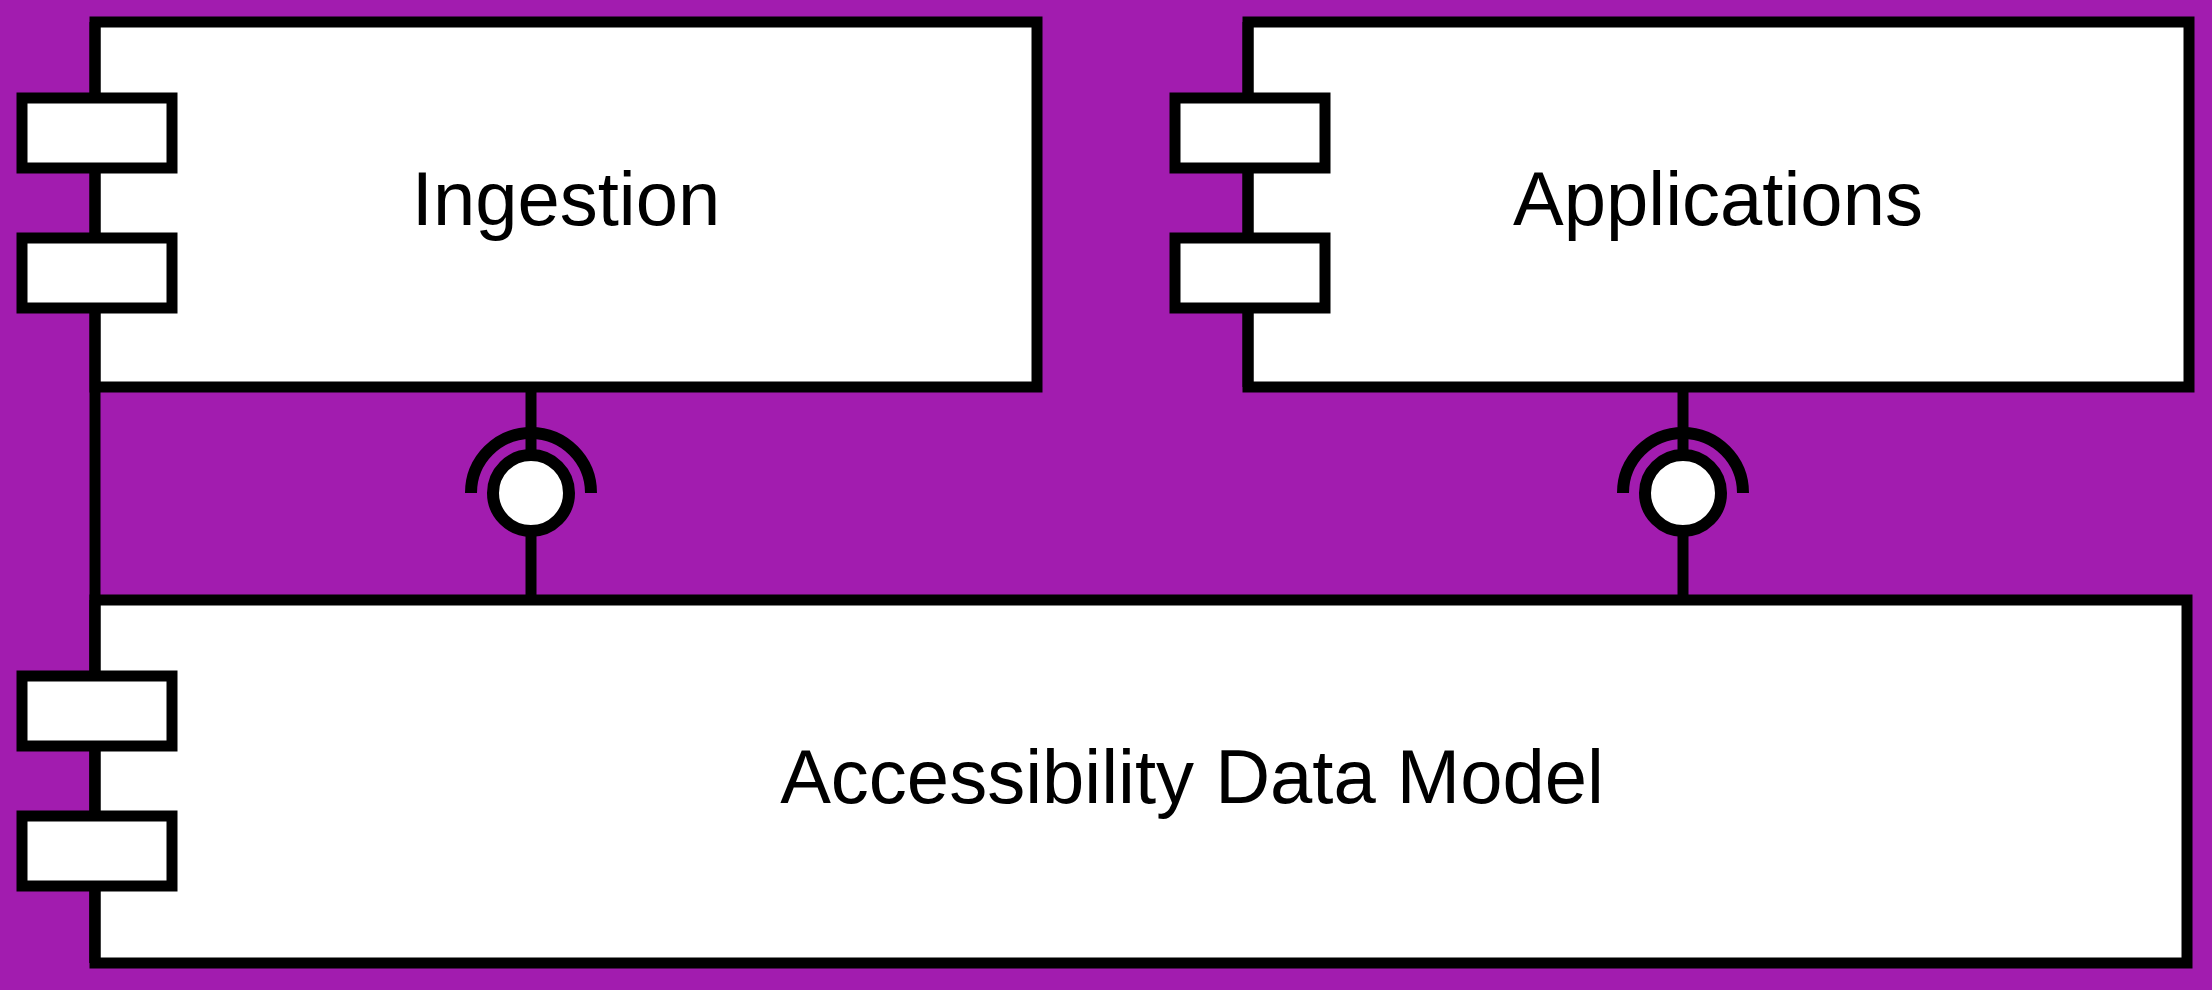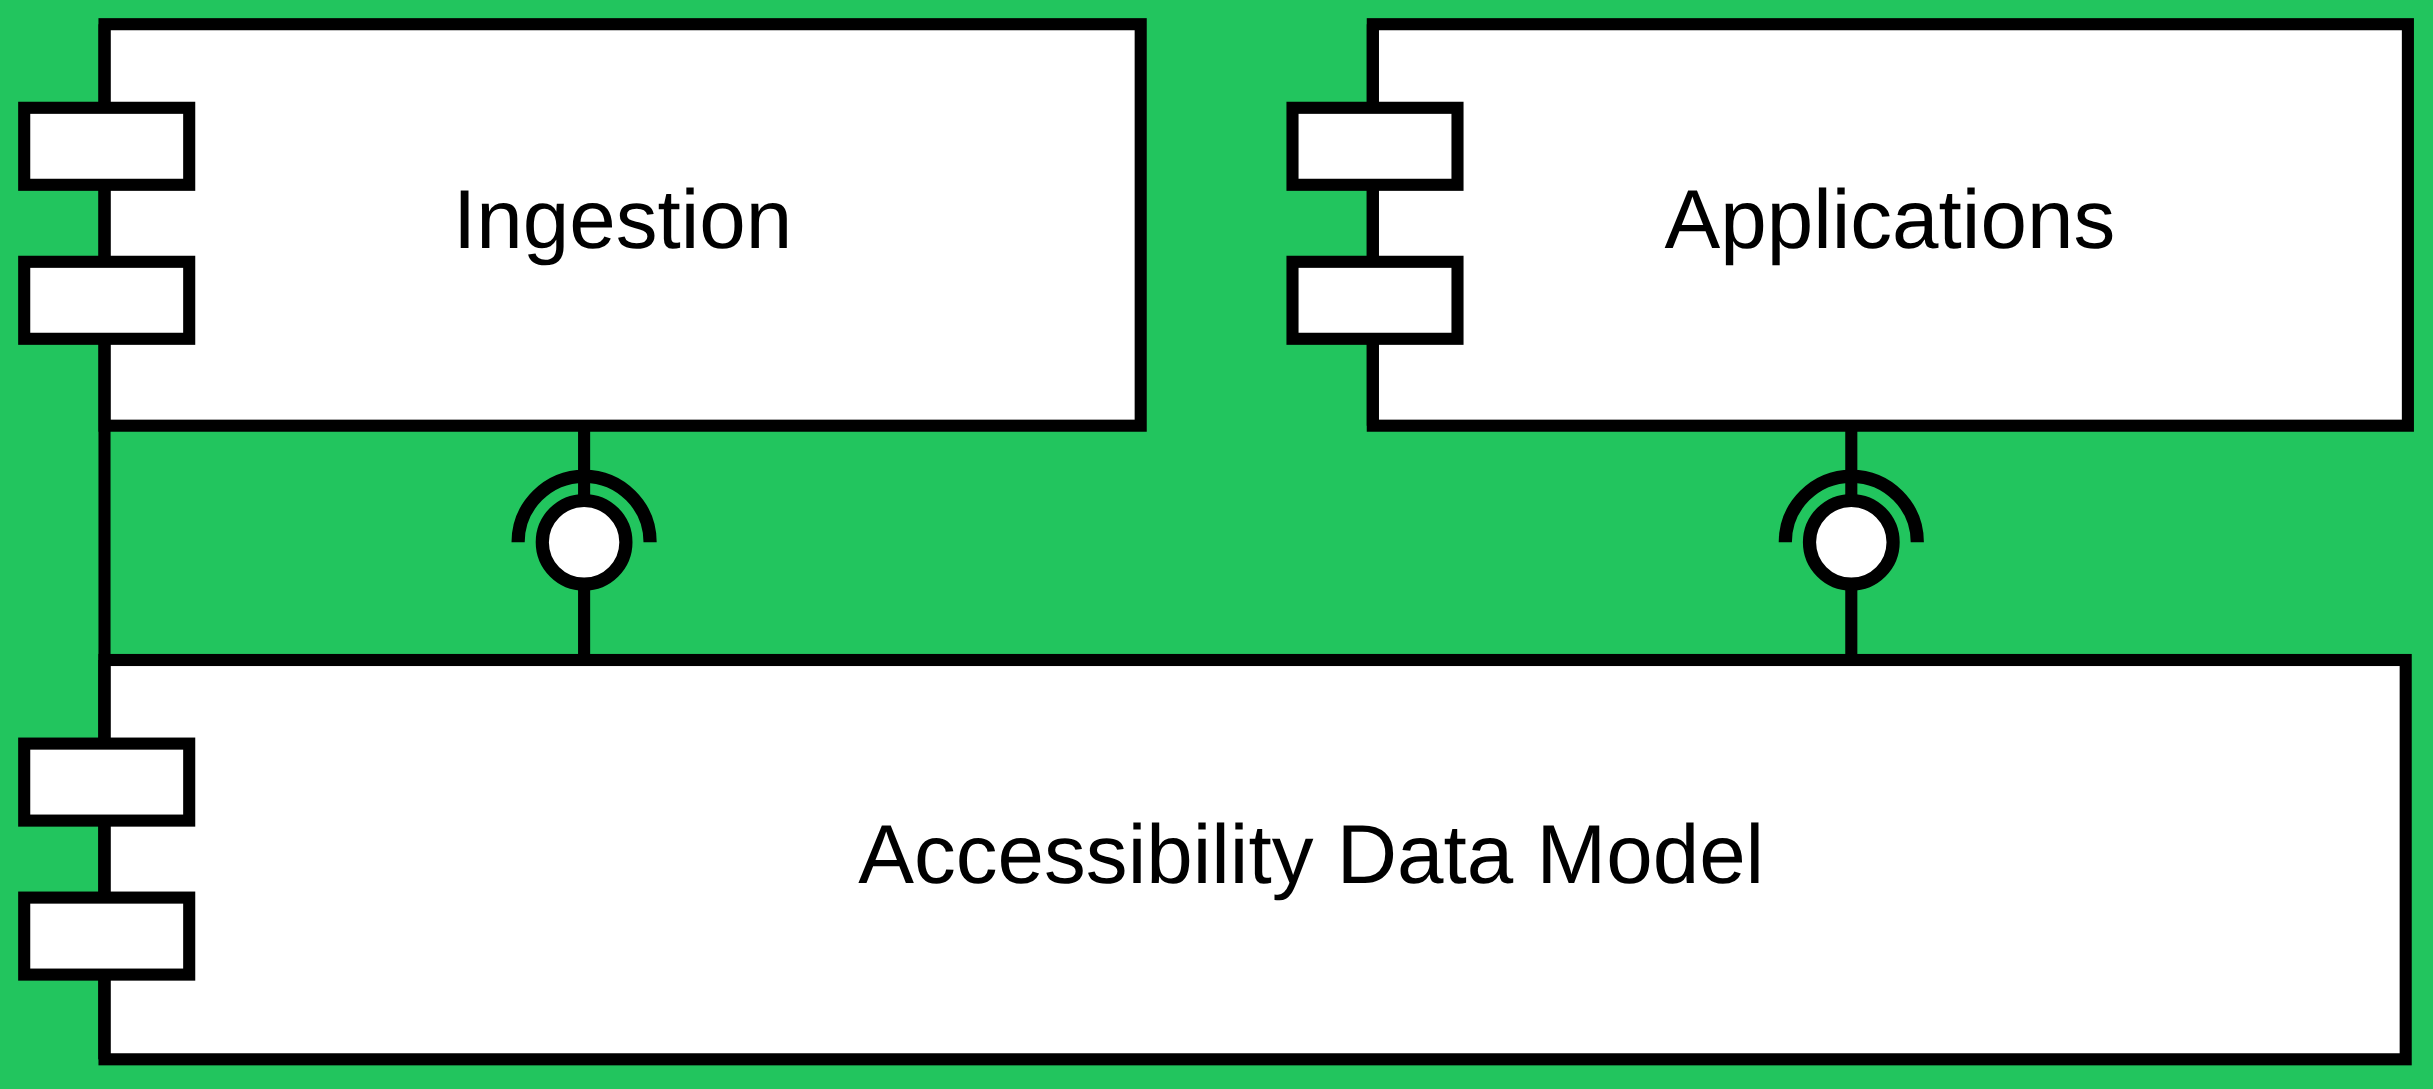--- a/index.html
+++ b/index.html
@@ -8,21 +8,21 @@
     padding: 0;
     background: #ffffff;
   }
   body {
     font-family: "Liberation Sans", sans-serif;
   }
   #diagram-root {
     position: relative;
     width: 2212px;
     height: 990px;
-    background: #22c55e;
+    background: #a21caf;
     overflow: hidden;
   }
   #diagram-svg {
     display: block;
     width: 2212px;
     height: 990px;
   }
   .component-body,
   .component-tab {
     fill: #ffffff;

